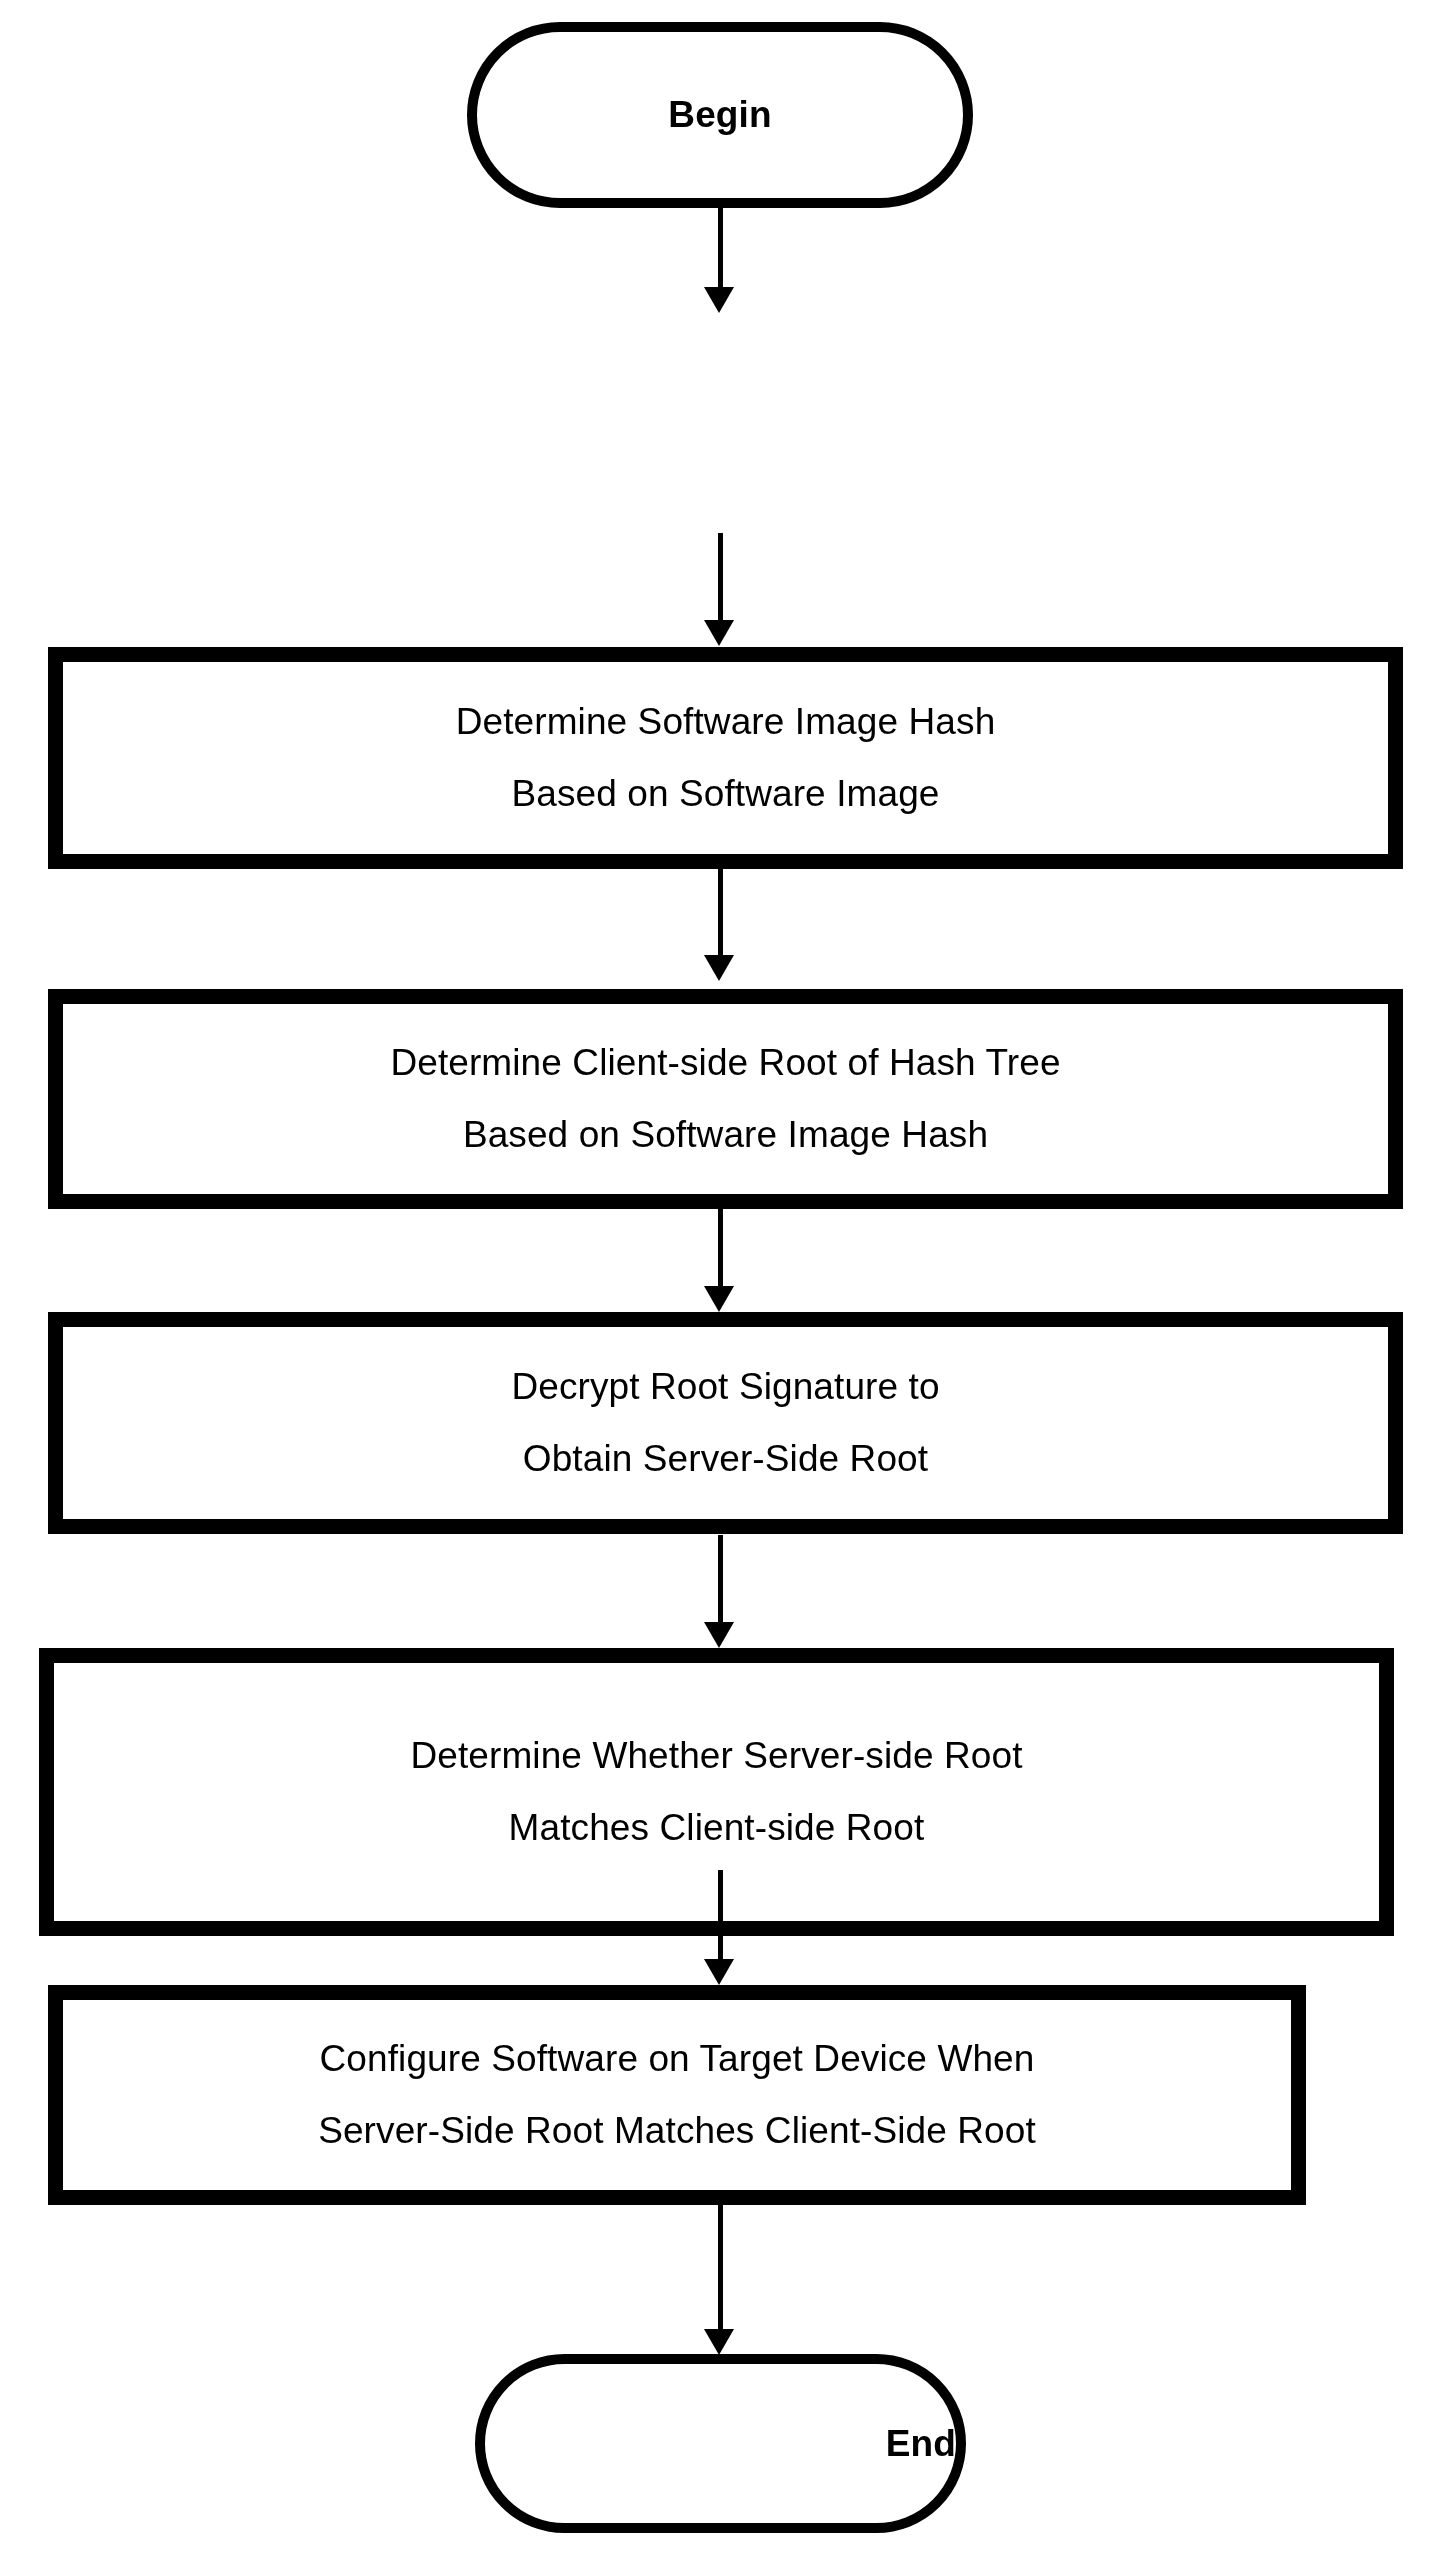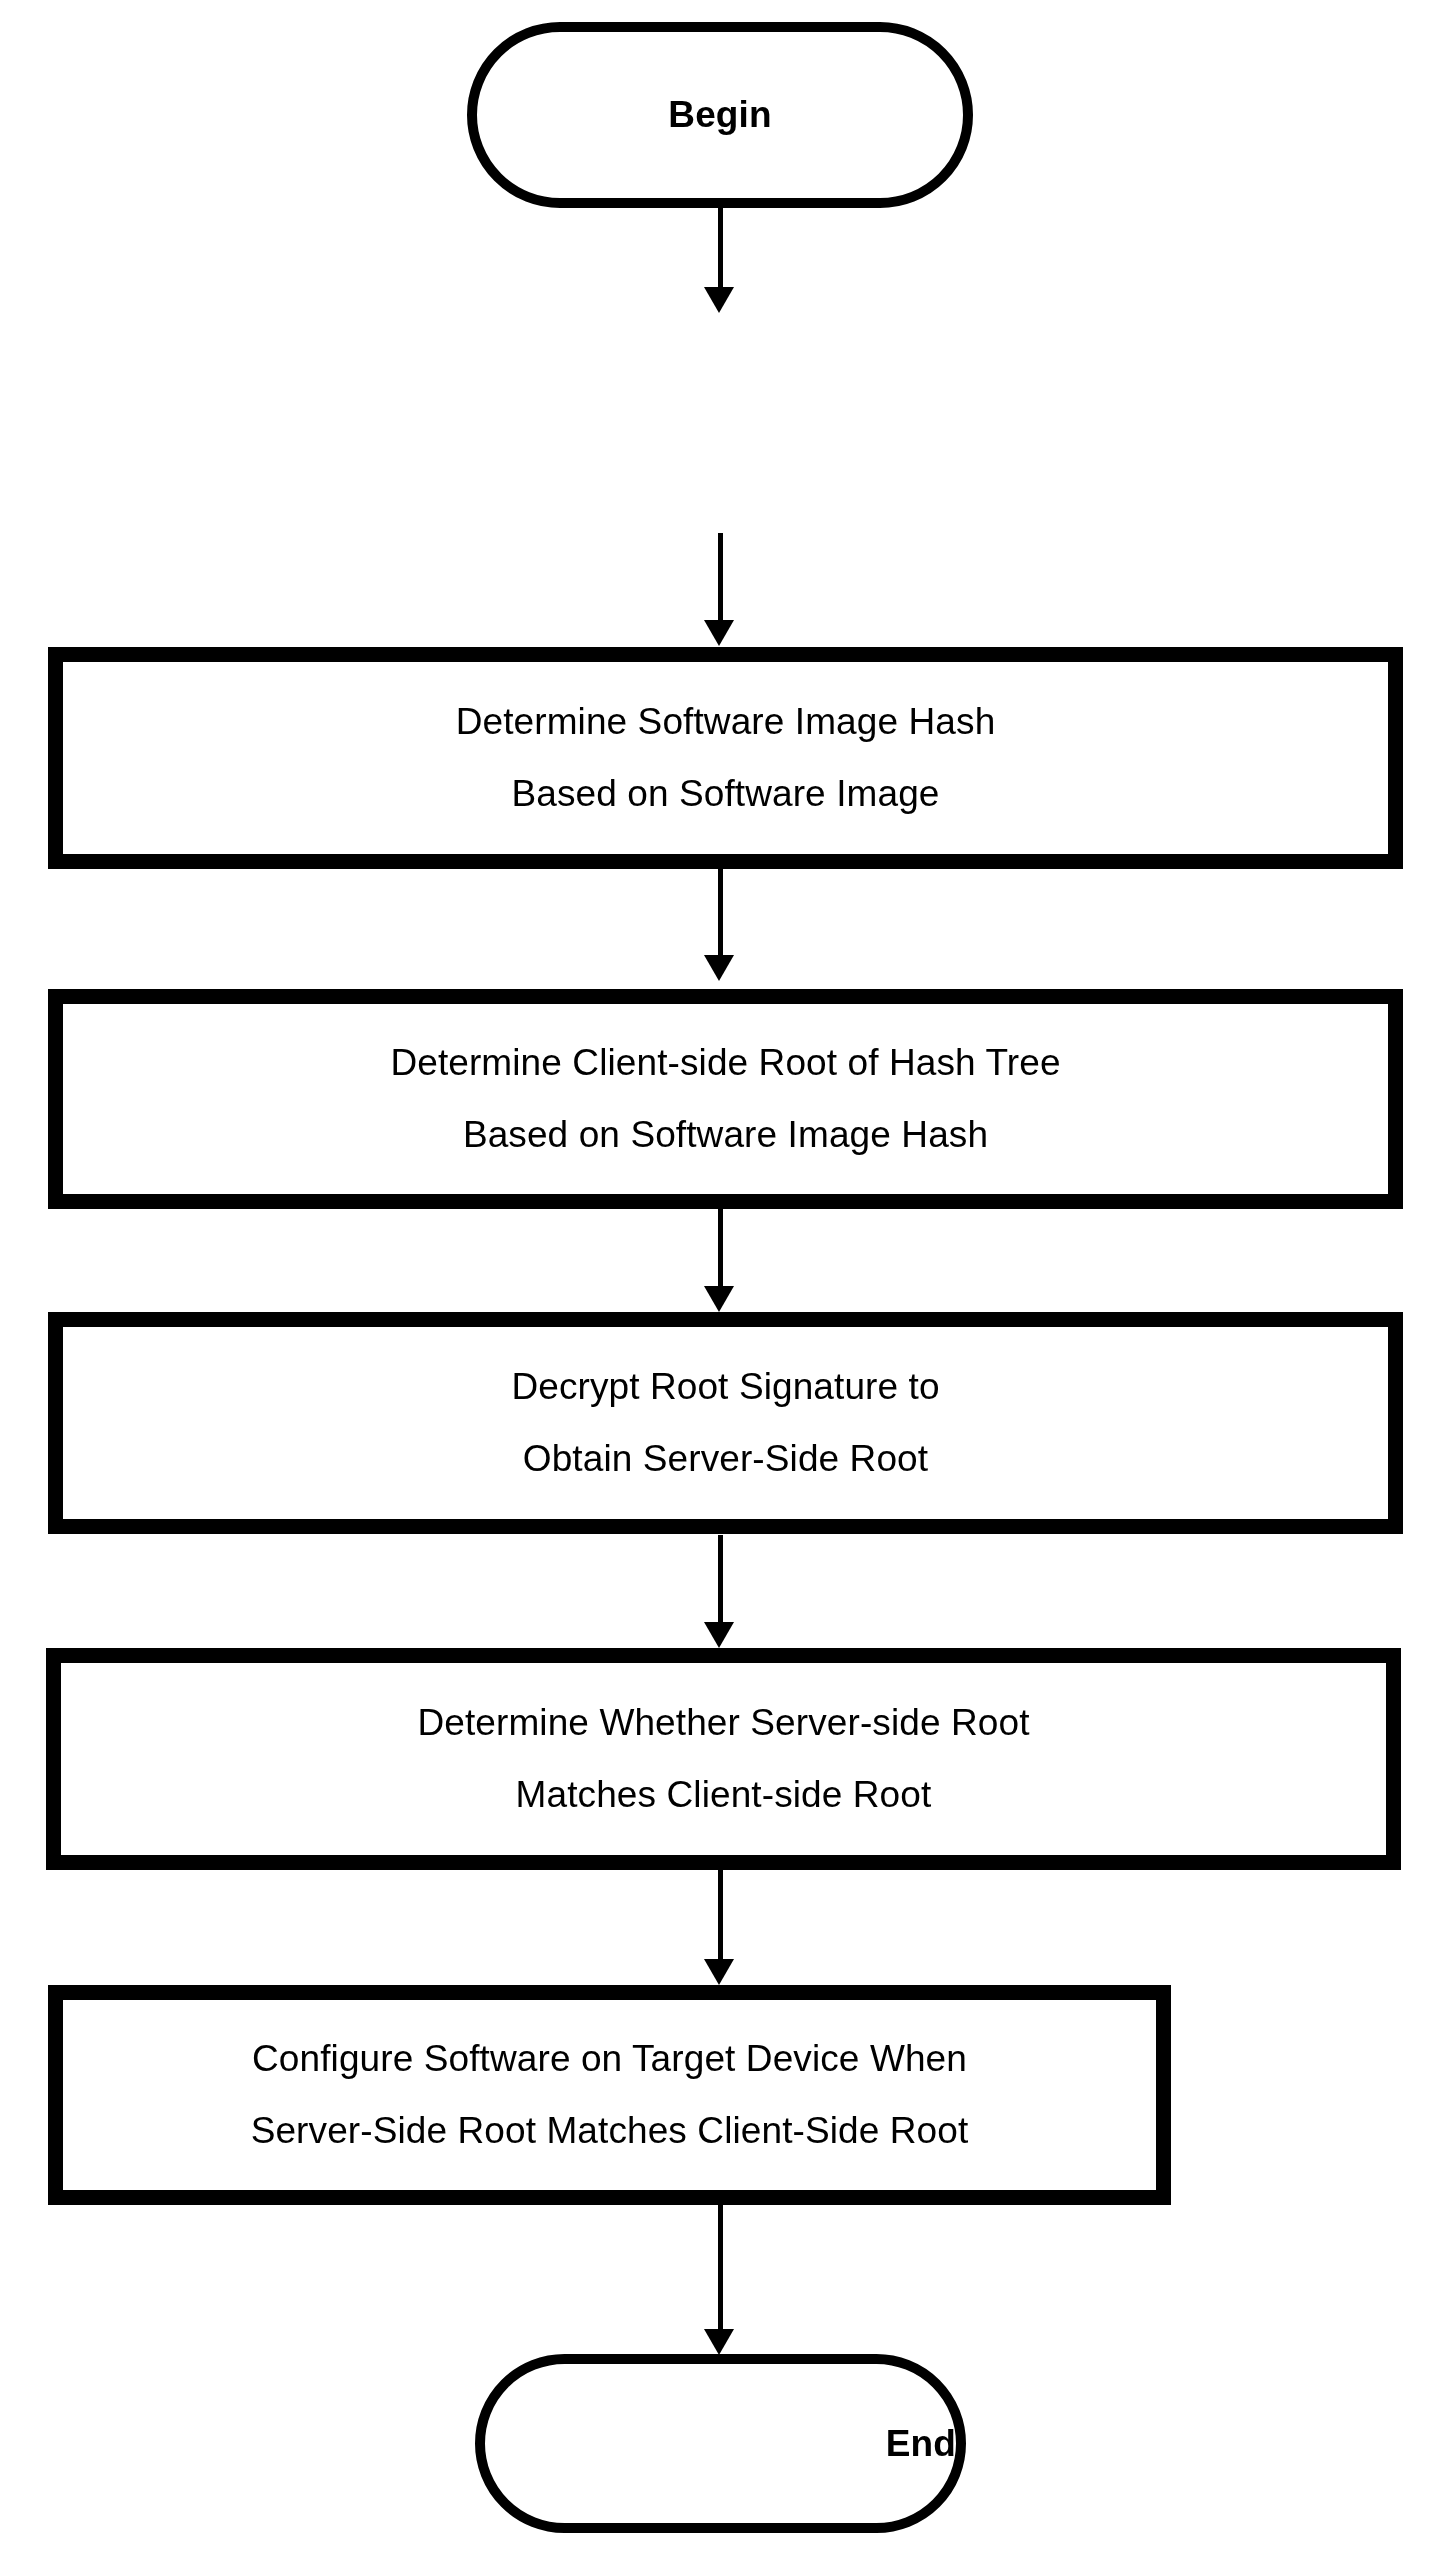--- a/index.html
+++ b/index.html
@@ -126,31 +126,31 @@
   <div class="process" style="left:48px; top:1312px; width:1355px; height:222px;">
     <span class="node-text">Decrypt Root Signature to
 Obtain Server-Side Root</span>
   </div>
 
   <div class="connector" style="left:720px; top:1535px; height:113px;">
     <div class="shaft" style="height:89px;"></div>
     <div class="head" style="top:87px;"></div>
   </div>
 
-  <div class="process" style="left:46px; top:1648px; width:1355px; height:222px;">
+  <div class="process" style="left:39px; top:1648px; width:1355px; height:288px;">
     <span class="node-text">Determine Whether Server-side Root
 Matches Client-side Root</span>
   </div>
 
   <div class="connector" style="left:720px; top:1870px; height:115px;">
     <div class="shaft" style="height:90px;"></div>
     <div class="head" style="top:89px;"></div>
   </div>
 
-  <div class="process" style="left:48px; top:1985px; width:1123px; height:220px;">
+  <div class="process" style="left:48px; top:1985px; width:1258px; height:220px;">
     <span class="node-text">Configure Software on Target Device When
 Server-Side Root Matches Client-Side Root</span>
   </div>
 
   <div class="connector" style="left:720px; top:2204px; height:151px;">
     <div class="shaft" style="height:127px;"></div>
     <div class="head" style="top:125px;"></div>
   </div>
 
   <div class="terminator" style="left:475px; top:2354px; width:491px; height:179px;justify-content:flex-end;">

